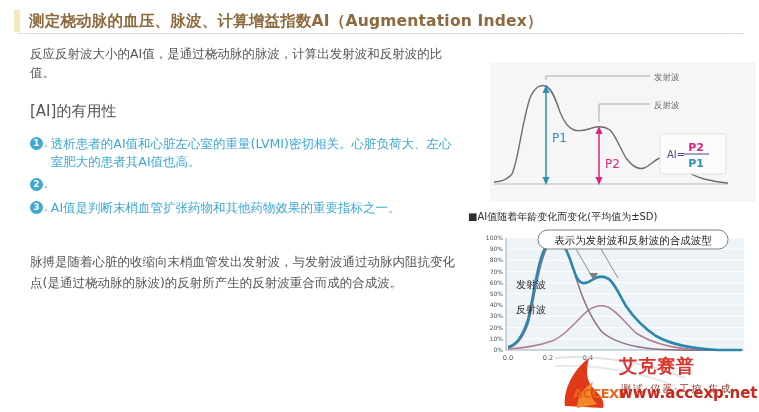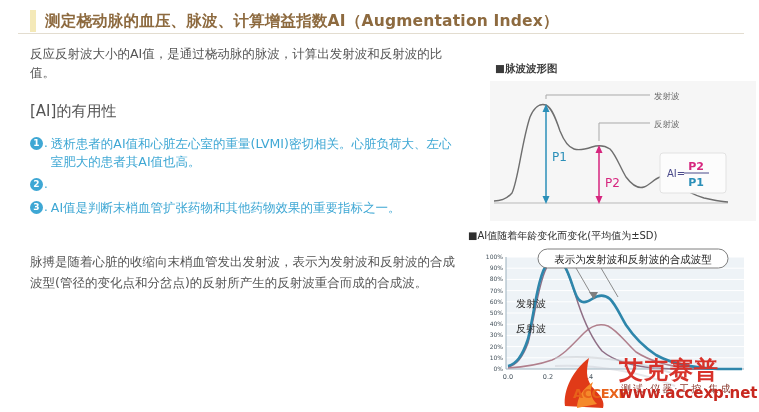--- a/index.html
+++ b/index.html
@@ -12,21 +12,21 @@
     height: 412px;
     position: relative;
     overflow: hidden;
     font-family: "DejaVu Sans", "Liberation Sans", sans-serif;
     color: #4b4b4b;
   }
 
   
   .title-row {
     position: absolute;
-    left: 30px;
+    left: 14px;
     top: 8px;
     width: 725px;
     height: 26px;
     display: flex;
     align-items: center;
   }
   .title-bar {
     width: 6px;
     height: 22px;
     background: #f4e9b8;
@@ -164,21 +164,21 @@
     left: 555px;
     top: 352px;
     width: 204px;
     height: 60px;
     pointer-events: none;
   }
   .wm-cn {
     position: absolute;
     left: 64px;
     top: 2px;
-    font-size: 24px;
+    font-size: 18px;
     font-weight: bold;
     color: #d8322a;
     letter-spacing: 1px;
     white-space: nowrap;
   }
   .wm-sub {
     position: absolute;
     left: 66px;
     top: 30px;
     font-size: 10px;
@@ -231,26 +231,25 @@
       <span class="bullet-num">2</span>
       <span class="bullet-dot">.</span>
     </li>
     <li class="bullet">
       <span class="bullet-num">3</span>
       <span class="bullet-dot">.</span>
       <span class="bullet-text">AI值是判断末梢血管扩张药物和其他药物效果的重要指标之一。</span>
     </li>
   </ul>
 
-  <p class="para tail">脉搏是随着心脏的收缩向末梢血管发出发射波，表示为发射波和反射波的合成波型(管径的变化点和分岔点)的反射所产生的反射波重合而成的合成波。</p>
+  <p class="para tail">脉搏是随着心脏的收缩向末梢血管发出发射波，与发射波通过动脉内阻抗变化点(是通过桡动脉的脉波)的反射所产生的反射波重合而成的合成波。</p>
 </div>
 
 <div class="right-col">
 
-  <div class="fig-caption">■脉波波形图</div>
 
   <div class="fig-top">
     <svg width="266" height="140" viewBox="0 0 266 140">
       <rect x="0" y="0" width="266" height="140" fill="#f6f6f6"></rect>
 
       <line x1="4" y1="122" x2="238" y2="122" stroke="#b9b9b9" stroke-width="1"></line>
 
       <path d="M 4 120 C 10 120, 16 119, 22 112 C 28 100, 32 60, 40 36 C 44 26, 50 22, 56 24
                C 62 27, 66 38, 70 50 C 74 60, 78 66, 84 68 C 90 70, 96 68, 102 66
                C 108 64, 114 64, 120 68 C 126 74, 130 86, 136 96 C 142 104, 148 108, 154 106

